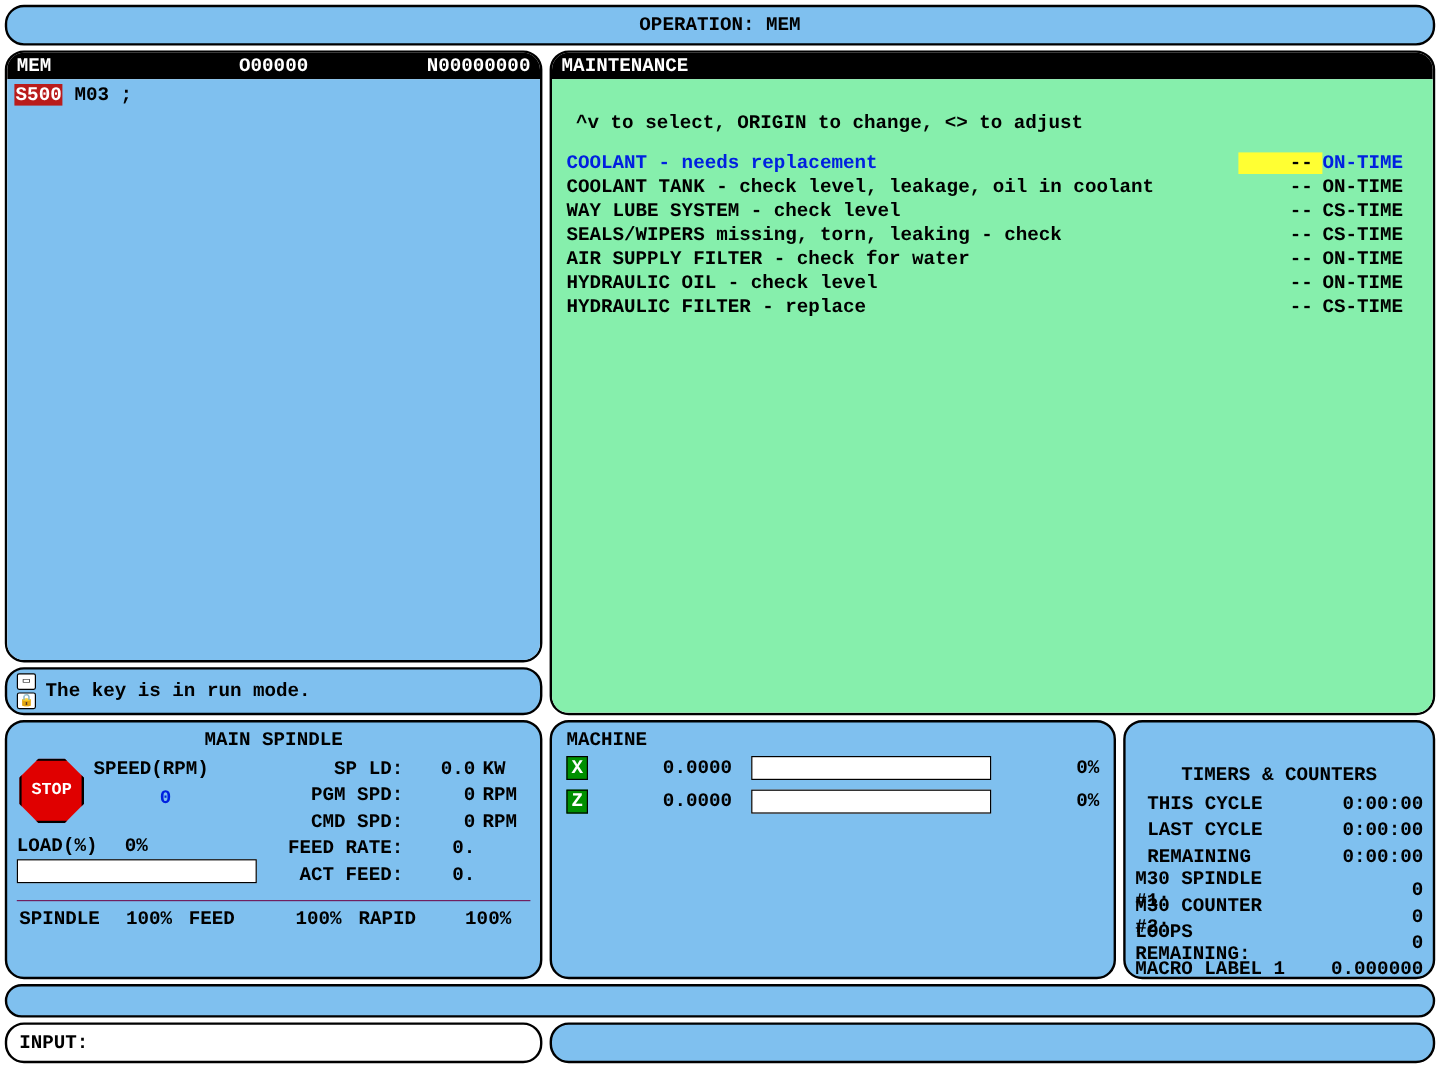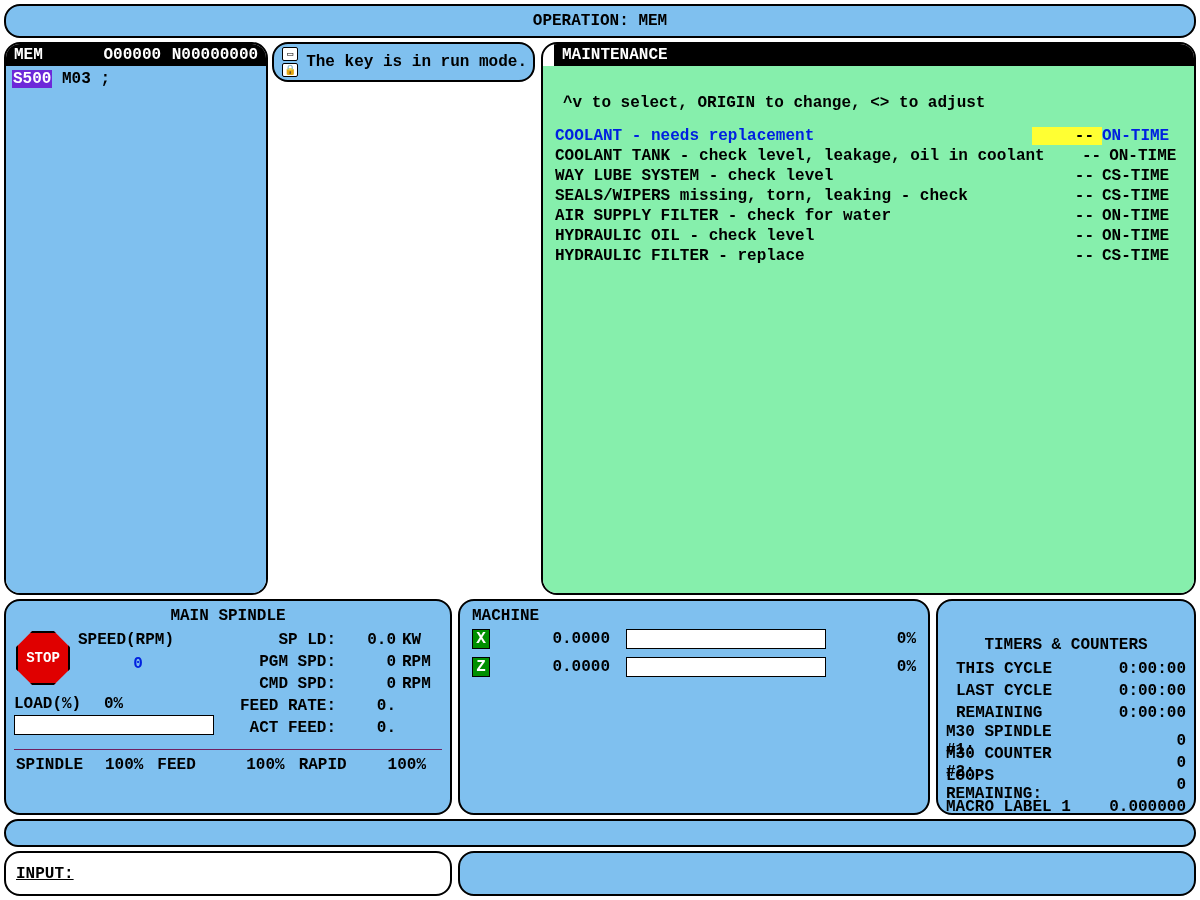--- a/index.html
+++ b/index.html
@@ -37,42 +37,42 @@
     justify-content: center;
     font-weight: bold;
   }
 
   
   .main-row {
     display: flex;
     gap: 6px;
     height: 554px;
   }
-  .left-col { width: 531px; display:flex; flex-direction:row; gap:4px;}
+  .left-col { width: 448px; display:flex; flex-direction:column; gap:4px;}
   .right-col { flex: 1; }
 
   .prog-panel { flex:1; display:flex; flex-direction:column;}
   .prog-header {
     background: #000;
     color: #fff;
     display: flex;
     padding: 2px 8px;
     font-weight: bold;
   }
   .prog-header .c1 { flex:1; }
   .prog-header .c2 { flex:1; text-align:center; }
   .prog-header .c3 { flex:1; text-align:right; }
   .prog-body {
     flex:1;
     background:#7fc0ef;
     padding: 4px 6px;
     color:#000;
   }
   .prog-line { white-space: pre; }
-  .hl-black { background:#6d28d9; color:#fff; padding:0 1px;text-align:center;}
+  .hl-black { background:#b91c1c; color:#fff; padding:0 1px;text-align:center;}
 
   .msg-panel {
     height: 40px;
     display:flex;
     align-items:center;
     padding: 2px 6px;
     gap:6px;
   }
   .lock-icons {
     width: 20px;
@@ -81,21 +81,21 @@
     gap:2px;
     align-items:center;
   }
   .lock-box {
     width:16px; height:14px; background:#fff; border:1px solid #000; border-radius:2px;
     display:flex; align-items:center; justify-content:center; font-size:10px;
   }
 
   .maint-panel { height:100%; display:flex; flex-direction:column; }
   .maint-header {
-    background:#000; color:#fff; padding:2px 8px; font-weight:bold;margin-left:11px;
+    background:#000; color:#fff; padding:2px 8px; font-weight:bold;
   }
   .maint-body { flex:1; background:#86efac; padding: 20px 12px 8px 12px; color:#000; }
   .maint-instr { padding: 8px 0 14px 8px; }
   .maint-row { display:flex; align-items:center; height:20px; }
   .maint-desc { flex:1; white-space:pre; }
   .maint-dash { width:70px; text-align:right; padding-right:8px; }
   .maint-time { width:80px; }
   .sel-blue { color:#0020e0; }
   .sel-yellow-bg { background:#ffff33; }
   .ontime { color:#0020e0; }
@@ -149,21 +149,21 @@
   .timer-title { text-align:center; font-weight:bold; padding:2px 0 4px 0;margin-top:29px;}
   .t-row { display:flex; height:22px; align-items:center;}
   .t-lab { flex:1; }
   .t-val { width:100px; text-align:right;}
   .t-row.indent .t-lab { padding-left:10px;}
 
   
   .thin-bar { height:28px; }
 
   
-  .input-row { display:flex; gap:6px; height:45px;text-decoration:underline;}
+  .input-row { display:flex; gap:6px; height:34px;}
   .input-left { width:448px; display:flex; align-items:center; padding:0 10px;}
   .input-right { flex:1; }
 </style>
 </head>
 <body>
 
 <div class="screen">
 
   <div class="panel blue-bg header">
     <span>OPERATION: MEM</span>

